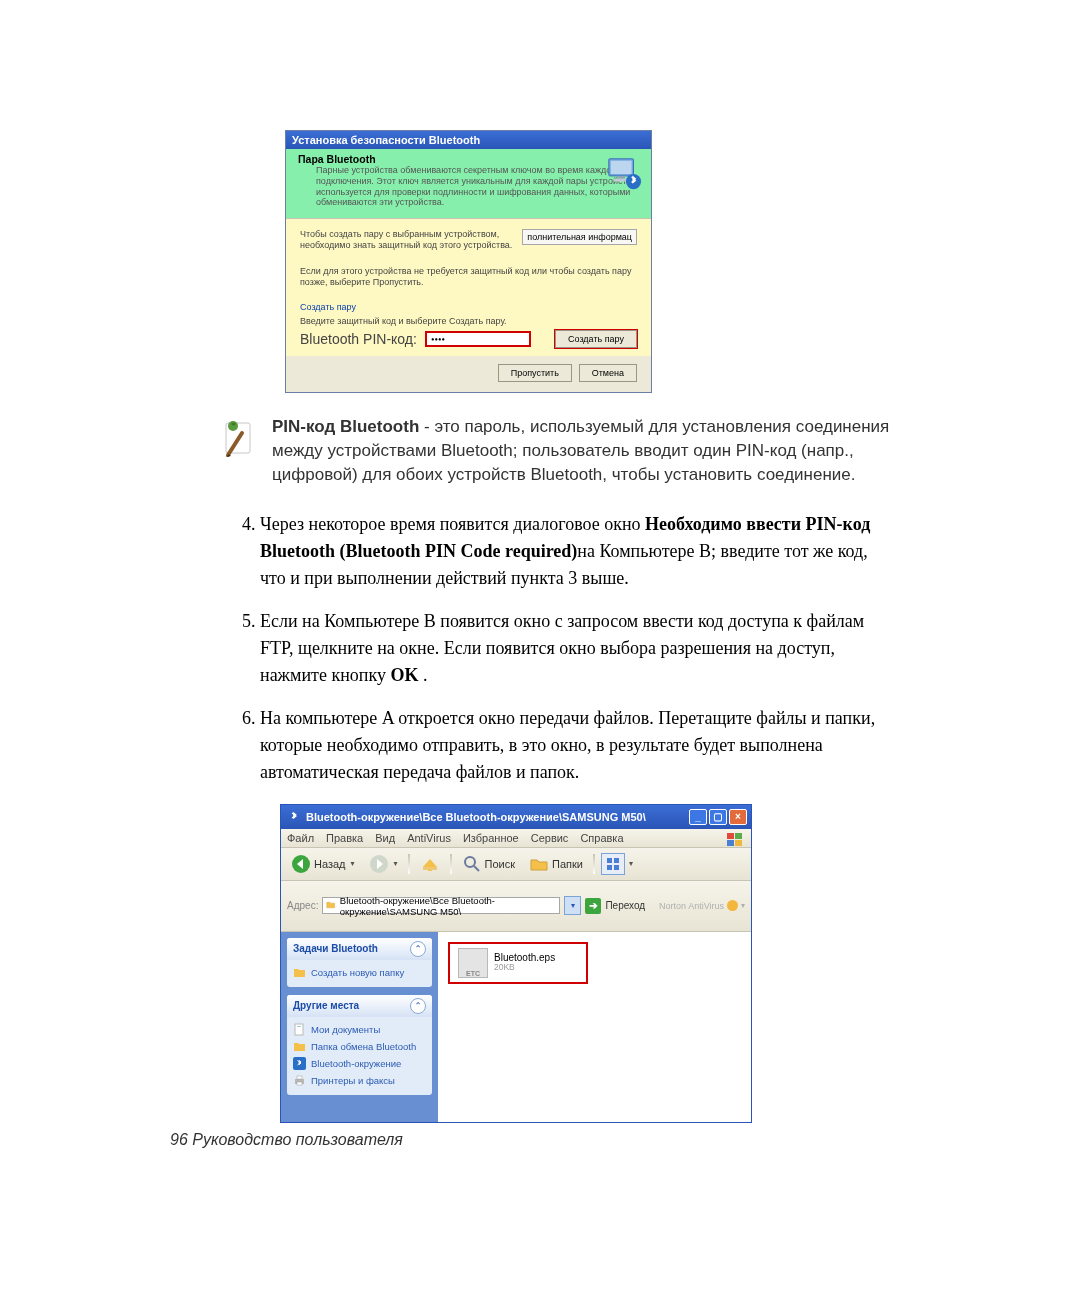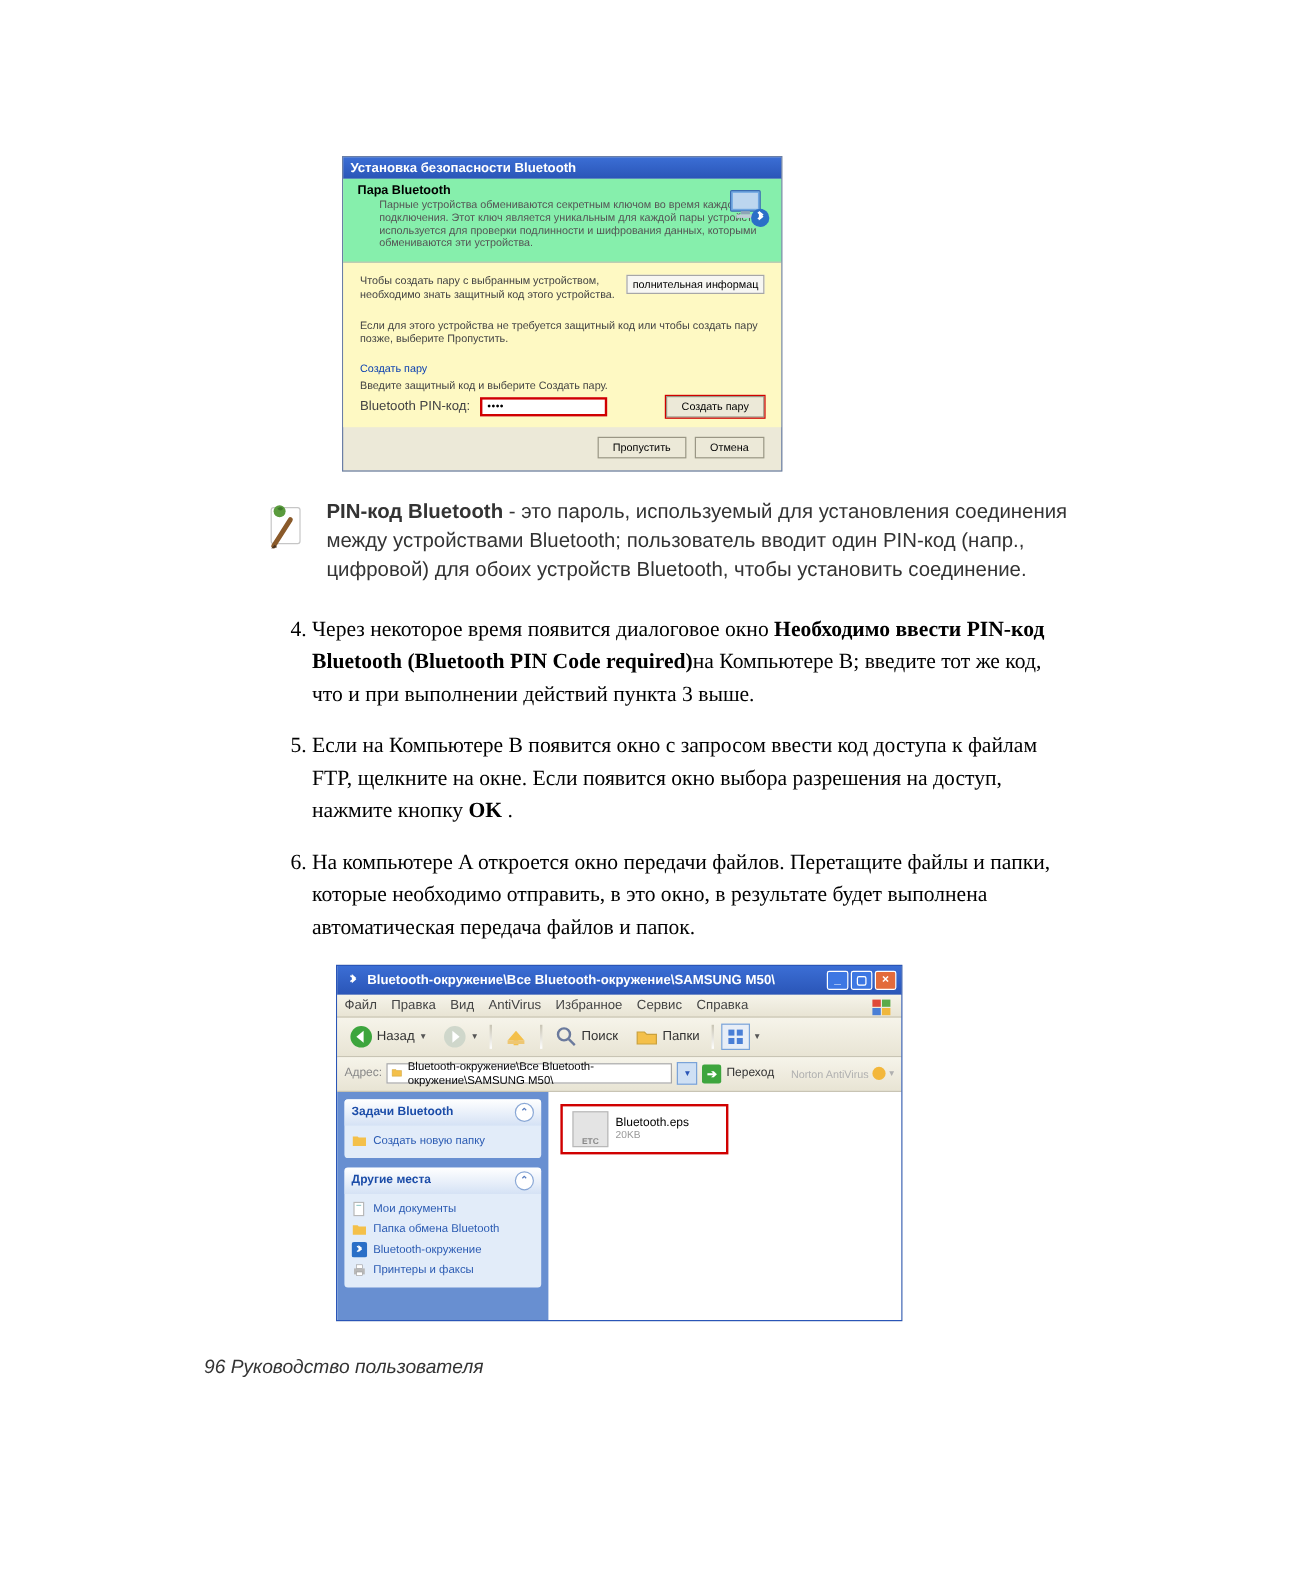--- a/index.html
+++ b/index.html
@@ -48,21 +48,21 @@
   .dlg1 .monitor svg { width:100%; height:100%; }
   .dlg1 .body { padding:10px 14px 8px 14px; background:#fef9c3; }
   .dlg1 .row { display:flex; align-items:flex-start; gap:6px; margin-bottom:14px; }
   .dlg1 .row .txt { flex:1; font-size:9px; line-height:1.25; color:#444; }
   .dlg1 .linkbtn {
     border:1px solid #a7a7a7; background:#f7f7f3; font-size:9px; padding:1px 4px; 
     height:16px; box-sizing:border-box; white-space:nowrap;
   }
   .dlg1 .section-title { color:#0a3fb0; font-size:9px; margin-bottom:2px; }
   .dlg1 .pinrow { display:flex; align-items:center; gap:8px; }
-  .dlg1 .pinlabel { font-size:11px; color:#444; }
+  .dlg1 .pinlabel { font-size:14px; color:#444; }
   .dlg1 input.pin {
     width:106px; height:16px; border:2px solid #d00000; font-family:Tahoma; font-size:10px;
     padding:0 4px; box-sizing:border-box; background:#fff;
   }
   .dlg1 .btn {
     border:1px solid #9a9685; background:#ece9d8; font-size:9px; padding:2px 12px; height:18px;
     box-sizing:border-box;
   }
   .dlg1 .btn.hl { outline:1px solid #d00000; outline-offset:0; }
   .dlg1 .footer { padding:8px 14px 10px; text-align:right;margin-left:35px; }
@@ -118,38 +118,38 @@
   .exp .tbtn { display:flex; align-items:center; gap:3px; padding:1px 4px; }
   .exp .tbtn .ic { width:20px; height:20px; }
   .exp .tbtn .arrow { font-size:8px; color:#555; margin-left:2px; }
   .exp .sep { width:2px; height:20px; background:linear-gradient(#c8c4b4,#fff); }
   .exp .viewsbtn {
     width:22px; height:20px; border:1px solid #7aa3d8; background:#e8eef7; display:flex;
     align-items:center; justify-content:center;
   }
   .exp .addr {
     background: linear-gradient(#f6f4ea, #e8e4d4);
-    padding:3px 6px; display:flex; align-items:center; gap:4px; font-size:10px;
+    padding:14px 6px; display:flex; align-items:center; gap:4px; font-size:10px;
     border-bottom:1px solid #c8c4b4; height:22px; color:#777;
   }
   .exp .addr .lbl { color:#888; }
   .exp .addr .fld {
     flex:1; background:#fff; border:1px solid #a7a7a7; height:17px; box-sizing:border-box;
     display:flex; align-items:center; padding:0 3px; gap:4px; color:#000; font-size:9.5px;
   }
   .exp .addr .fld .ficon { width:12px; height:12px; }
   .exp .addr .dd { width:15px; height:17px; border:1px solid #7aa3d8; background:#cfe0f4;
     display:flex; align-items:center; justify-content:center; font-size:8px; color:#2a55b7;}
   .exp .addr .go { width:16px; height:16px; background:#3da53d; border-radius:2px; color:#fff; 
     display:flex; align-items:center; justify-content:center; font-size:10px; font-weight:bold;}
   .exp .addr .gotxt { color:#333;text-align:right; }
   .exp .addr .norton { color:#b0b0b0; font-size:9px; display:flex; align-items:center; gap:3px;}
   .exp .addr .nshield { width:11px; height:11px; background:#f3b73b; border-radius:50%; }
   .exp .content { display:flex; height:190px; background:#fff; }
-  .exp .side { width:176px; background:#688fd1; padding:6px; box-sizing:border-box; font-size:10px;}
+  .exp .side { width:157px; background:#688fd1; padding:6px; box-sizing:border-box; font-size:10px;}
   .exp .panel { background:#e2ecf9; border-radius:3px; margin-bottom:8px; overflow:hidden; }
   .exp .panel .ph {
     background:linear-gradient(#fff,#d5e2f5); color:#1b4ca8; font-weight:bold; padding:3px 6px;
     display:flex; align-items:center; justify-content:space-between; font-size:10px;
   }
   .exp .panel .ph .chev { width:14px; height:14px; border:1px solid #8aa8d6; border-radius:50%;
     background:#fff; display:flex; align-items:center; justify-content:center; font-size:8px; color:#5b7fc0;}
   .exp .panel ul { list-style:none; margin:0; padding:4px 6px 6px 6px; }
   .exp .panel li { display:flex; align-items:center; gap:5px; padding:2px 0; color:#2b5bb3; font-size:9.5px;}
   .exp .panel li .licon { width:13px; height:13px; flex:0 0 13px;}

